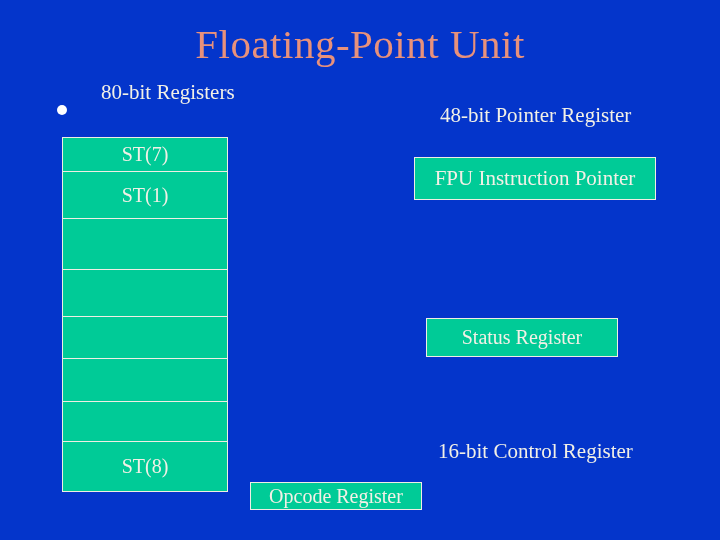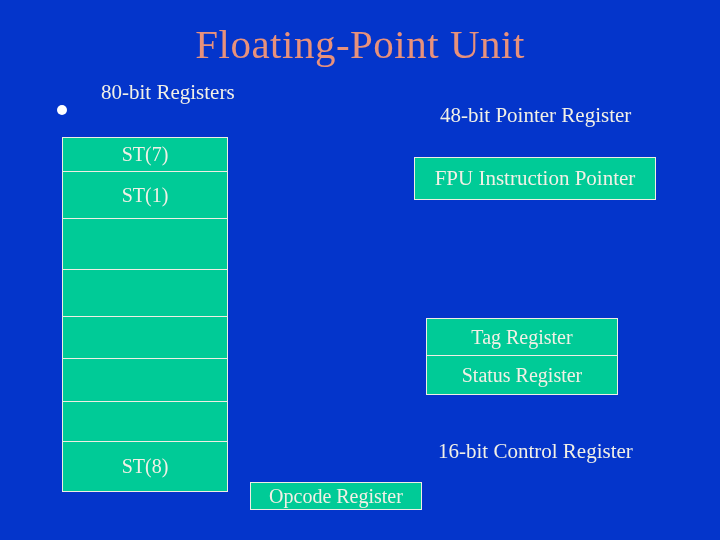--- a/index.html
+++ b/index.html
@@ -137,19 +137,18 @@
     <div class="cell"></div>
     <div class="cell"></div>
     <div class="cell"></div>
     <div class="cell"></div>
     <div class="cell">ST(8)</div>
   </div>
 
   <div class="gbox box-fip">FPU Instruction Pointer</div>
 
   <div class="tag-group">
-    <div class="cell">Tag Register</div>
     <div class="cell">Status Register</div>
   </div>
 
   <div class="gbox box-opcode">Opcode Register</div>
 
 </div>
 
 </body></html>

